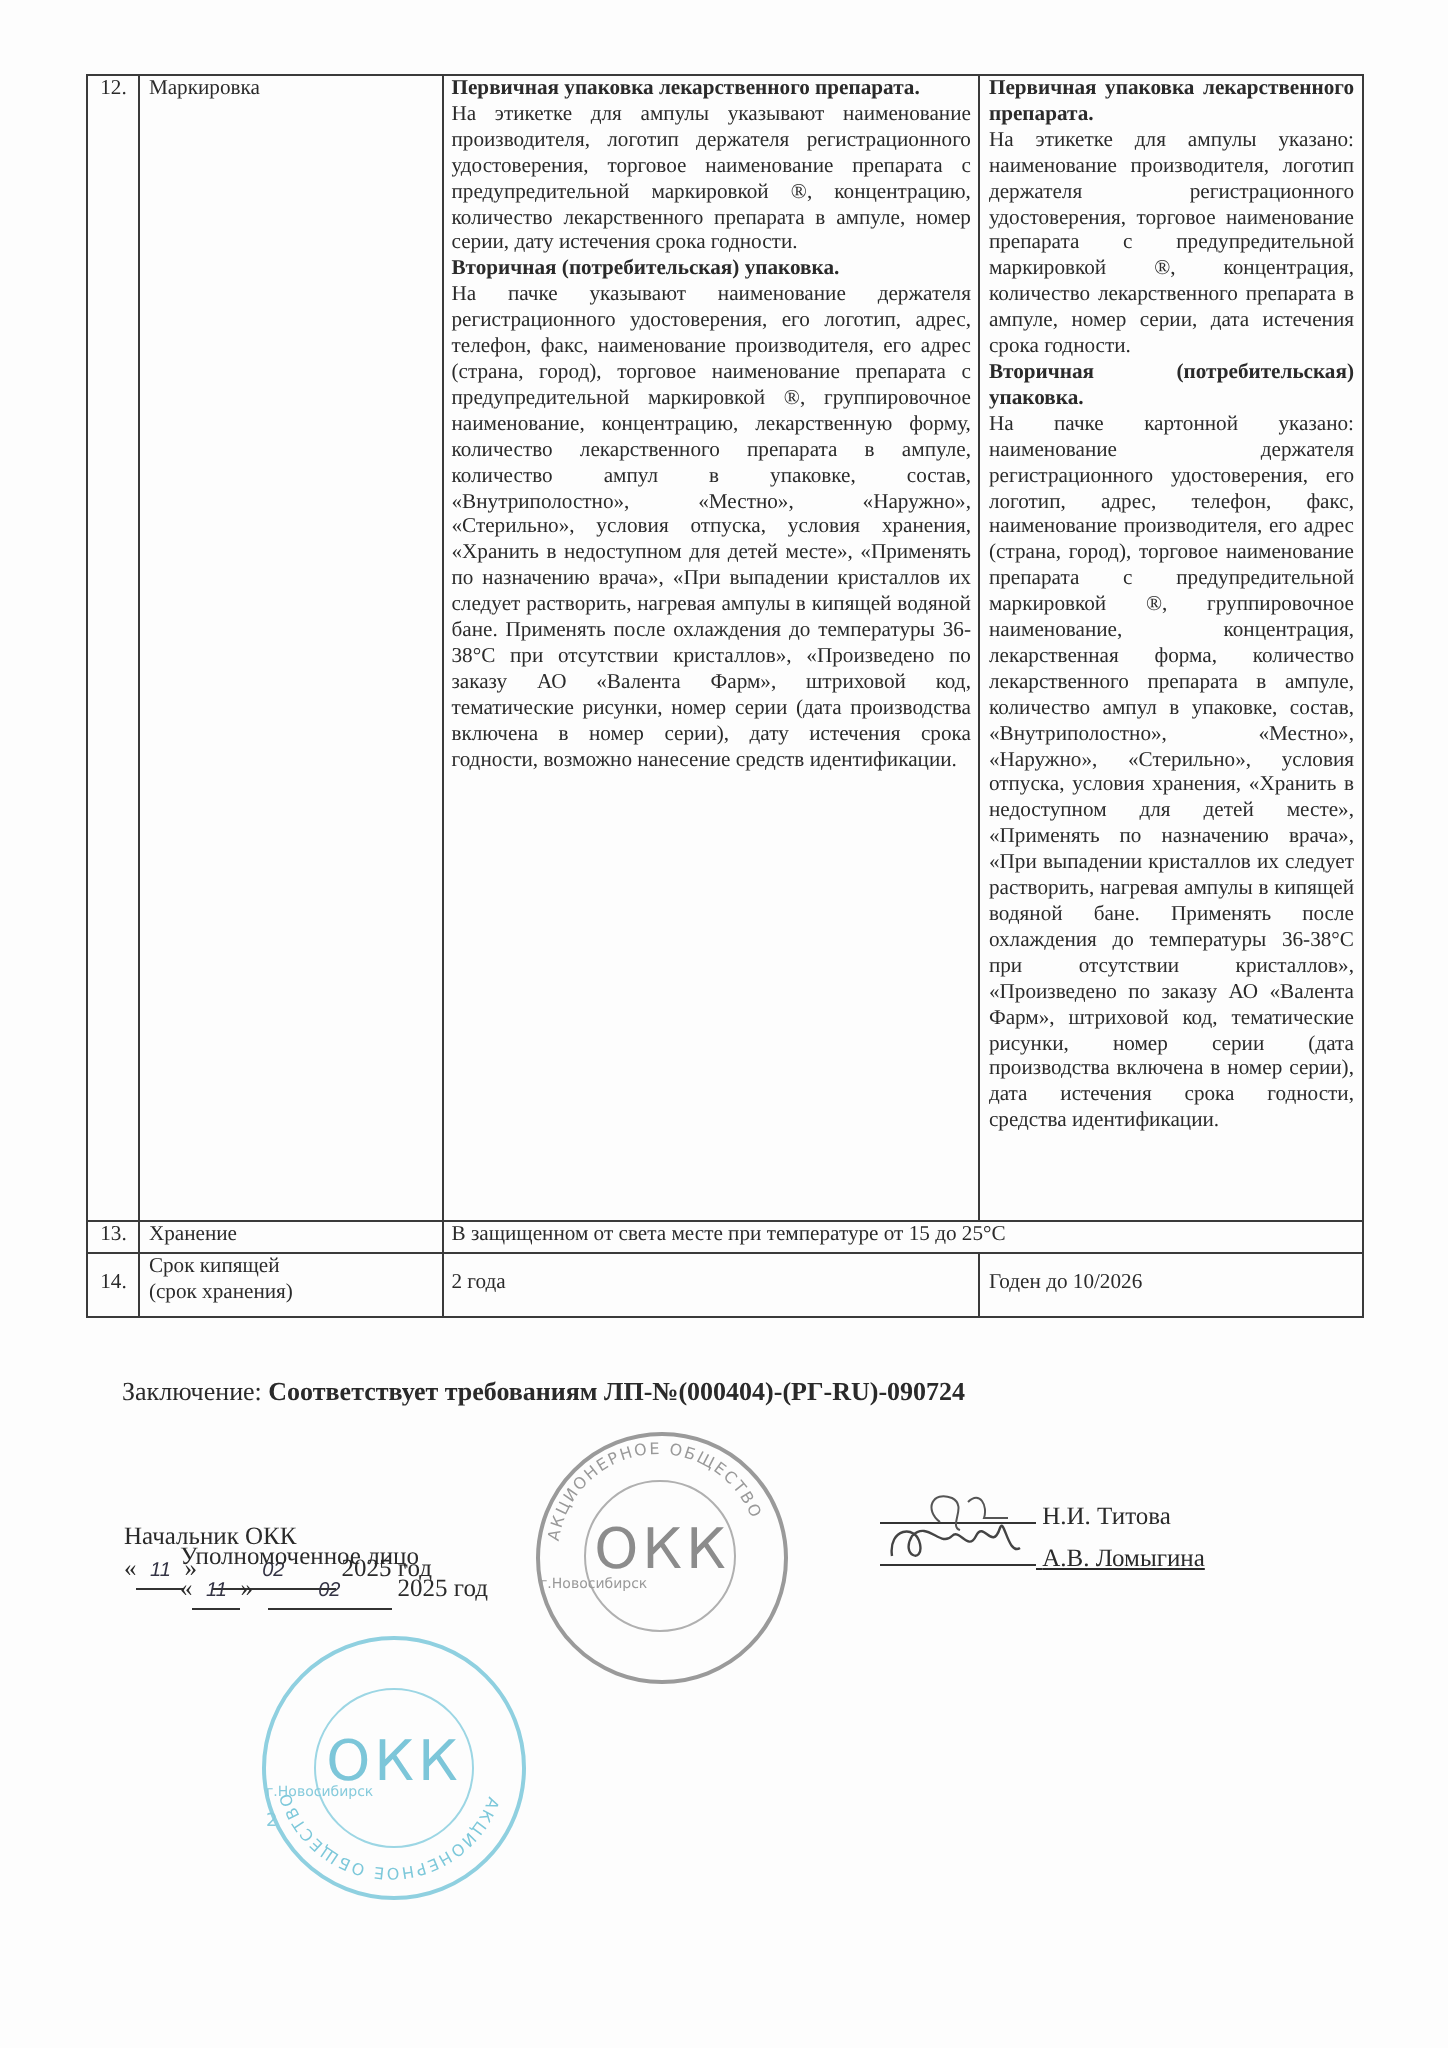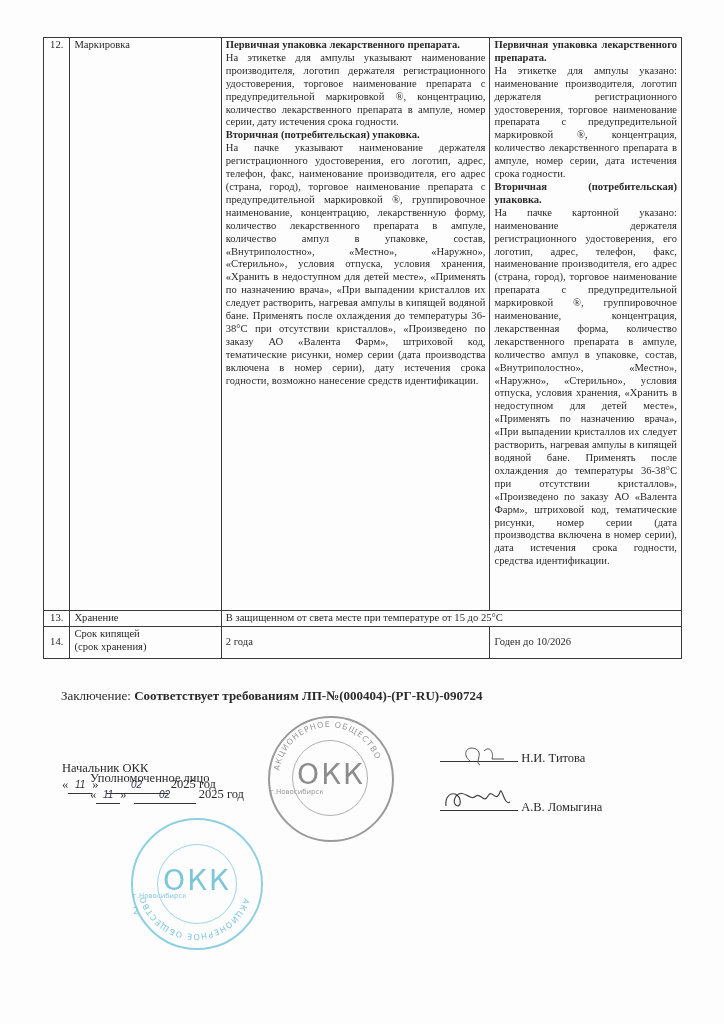--- a/index.html
+++ b/index.html
@@ -96,21 +96,21 @@
   </div>
 </div>
 
 <div class="sig" style="left:440px; top:747px;">
   <svg width="78" height="26" style="position:absolute; left:0; top:-6px;">
     <path d="M30 20 C22 14, 26 4, 36 8 C44 12, 34 22, 40 24 M44 10 C50 4, 54 12, 52 18 L64 18" stroke="#555" stroke-width="1" fill="none"></path>
   </svg>
   <span class="uline" style="width:78px; height:14px;"></span>
   <span>Н.И. Титова</span>
 </div>
-<div class="sig" style="left:440px; top:796px;">
+<div class="sig" style="left:440px; top:768px;text-decoration:underline;">
   <svg width="80" height="30" style="position:absolute; left:0; top:-14px;">
     <path d="M6 24 C4 10, 18 8, 20 18 C22 28, 10 24, 16 14 C24 6, 30 20, 36 14 C40 10, 44 22, 48 14 C52 6, 56 22, 60 10 C62 4, 64 24, 70 20" stroke="#444" stroke-width="1.2" fill="none"></path>
   </svg>
   <span class="uline" style="width:78px; height:14px;"></span>
   <span>А.В. Ломыгина</span>
 </div>
 
 <div class="stamp stamp-gray" style="color:#8a8a8a;">
   <svg width="122" height="122" style="position:absolute;left:-2px;top:-2px;">
     <defs>

